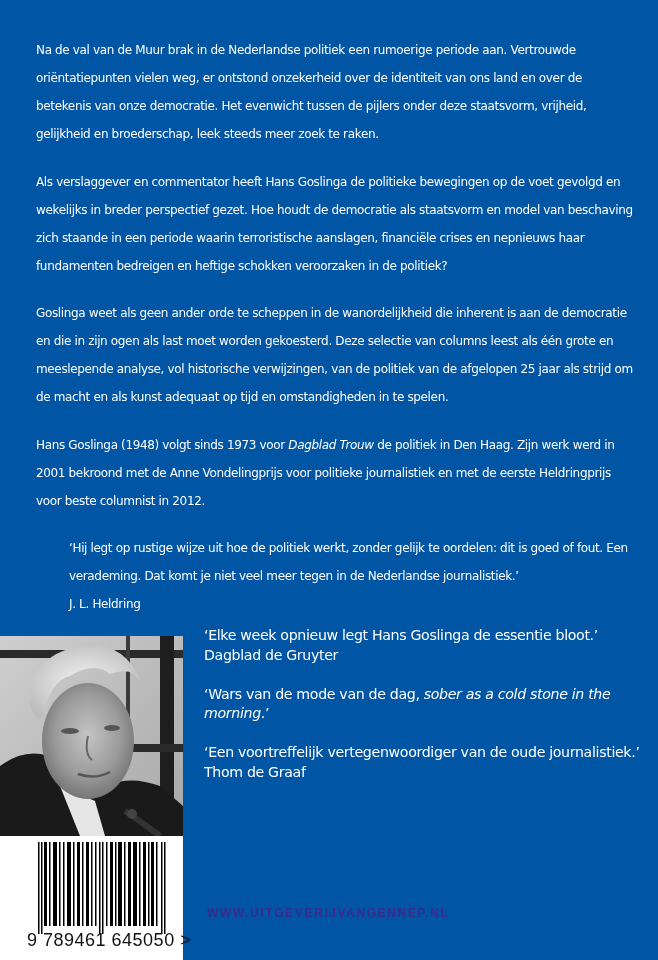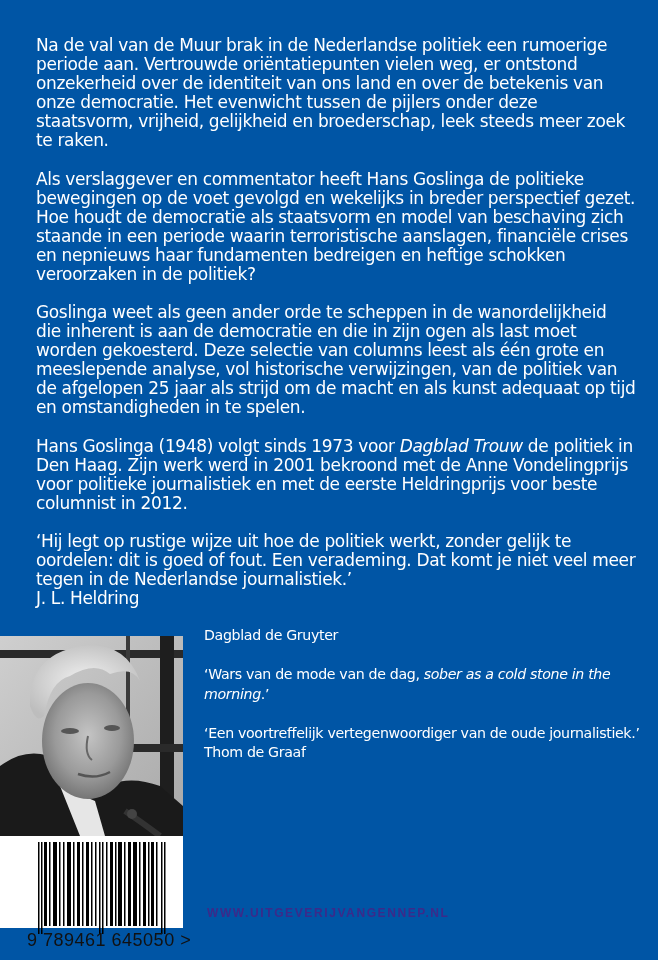--- a/index.html
+++ b/index.html
@@ -13,29 +13,30 @@
       position: relative;
       overflow: hidden;
       font-family: "DejaVu Sans", sans-serif;
       color: #ffffff;
     }
     .main-text {
       position: absolute;
       left: 36px;
       top: 36px;
       width: 600px;
-      font-size: 17px;
-      line-height: 19px;
+      font-size: 12px;
+      line-height: 28px;
       letter-spacing: -0.35px;
     }
     .main-text p {
       margin: 0 0 19.5px 0;
     }
     .main-text p.last {
       margin-bottom: 0;
+      margin-left: 33px;
     }
     .quotes-right {
       position: absolute;
       left: 204px;
       top: 626px;
       width: 440px;
       font-size: 14.2px;
       line-height: 19.5px;
       letter-spacing: -0.35px;
     }
@@ -52,21 +53,21 @@
       width: 183px;
       height: 200px;
       overflow: hidden;
       background: #8a8a8a;
     }
     .barcode-box {
       position: absolute;
       left: 0;
       top: 836px;
       width: 183px;
-      height: 92px;
+      height: 124px;
       background: #ffffff;
     }
     .barcode-bars {
       position: absolute;
       left: 38px;
       top: 6px;
       width: 128px;
       height: 92px;
     }
     .barcode-digits {
@@ -172,20 +173,21 @@
       <rect x="118" y="0" width="1.5" height="84"></rect>
       <rect x="123" y="0" width="1.5" height="92"></rect>
       <rect x="126" y="0" width="1.5" height="92"></rect>
     </g>
   </svg>
   <div class="barcode-digits">9 789461 645050 &gt;</div>
 </div>
 
 <div class="quotes-right">
   <p>
+    <span class="block">‘Elke week opnieuw legt Hans Goslinga de essentie bloot.’</span>
     <span class="block">Dagblad de Gruyter</span>
   </p>
   <p>
     <span>‘Wars van de mode van de dag, </span><em>sober as a cold stone in the morning</em><span>.’</span>
   </p>
   <p>
     <span class="block">‘Een voortreffelijk vertegenwoordiger van de oude journalistiek.’</span>
     <span class="block">Thom de Graaf</span>
   </p>
 </div>

